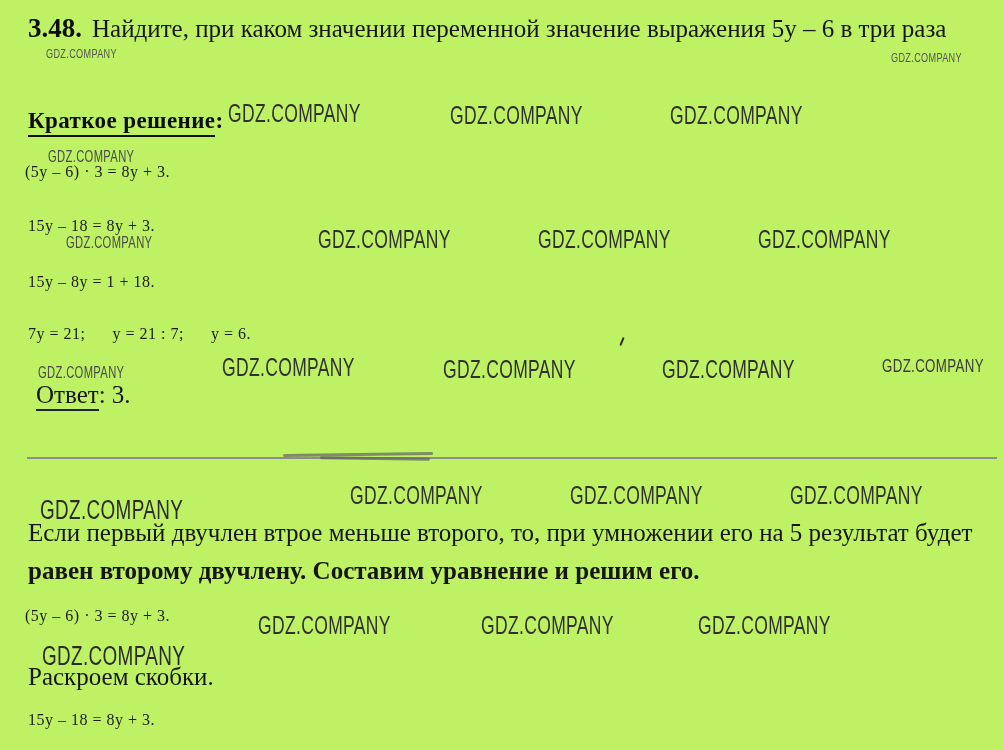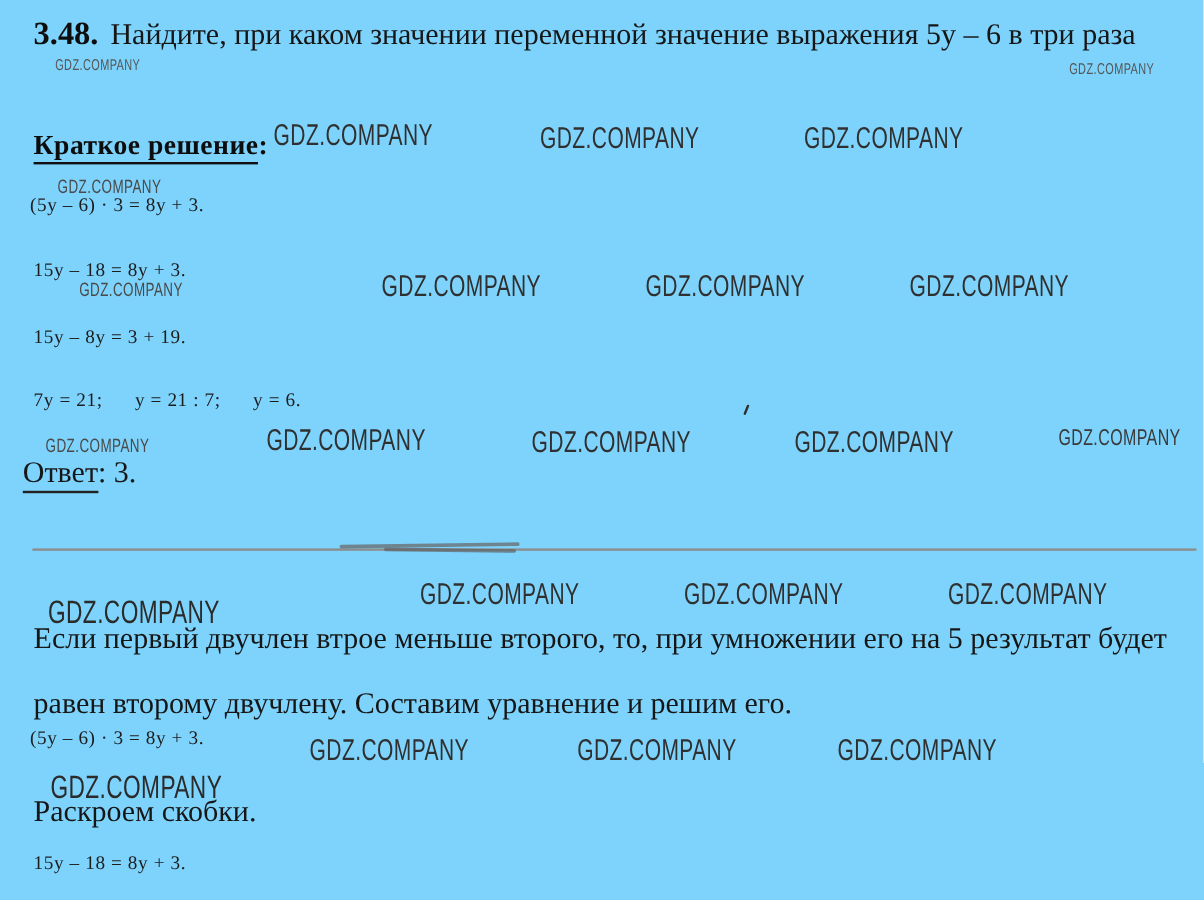--- a/index.html
+++ b/index.html
@@ -1,20 +1,20 @@
 <!DOCTYPE html>
 <html><head>
 <meta charset="utf-8">
 <style>
   html, body { margin: 0; padding: 0; background: #ffffff; }
   .page {
     position: relative;
     width: 1003px;
     height: 750px;
-    background: #7dd3fc;
+    background: #bef264;
     overflow: hidden;
     font-family: "Liberation Serif", serif;
     color: #161616;
   }
   .abs { position: absolute; white-space: nowrap; }
 
   
   .body-text { font-size: 25px; line-height: 1.2; color: #161616; }
   .eq { font-size: 16px; line-height: 1.2; color: #1c1c1c; letter-spacing: 0.5px; }
   .eq-seg { display: inline-block; margin-right: 27px; }
@@ -89,37 +89,37 @@
   <div class="abs body-text" style="left:28px; top:12px;">
     <span class="problem-number">3.48.</span><span>Найдите, при каком значении переменной значение выражения 5у – 6 в три раза</span>
   </div>
 
   <div class="abs heading" style="left:28px; top:108px;">
     <span class="u">Краткое решение</span><span>:</span>
   </div>
 
   <div class="abs eq" style="left:25px; top:162px;">(5у – 6) · 3 = 8у + 3.</div>
   <div class="abs eq" style="left:28px; top:216px;">15у – 18 = 8у + 3.</div>
-  <div class="abs eq" style="left:28px; top:272px;">15у – 8у = 3 + 19.</div>
+  <div class="abs eq" style="left:28px; top:272px;">15у – 8у = 1 + 18.</div>
   <div class="abs eq" style="left:28px; top:324px;">
     <span class="eq-seg">7у = 21;</span><span class="eq-seg">у = 21 : 7;</span><span class="eq-seg">у = 6.</span>
   </div>
 
-  <div class="abs body-text" style="left:19px; top:380px;">
+  <div class="abs body-text" style="left:36px; top:380px;">
     <span class="answer-label">Ответ</span><span>: 3.</span>
   </div>
 
   <div class="divider"></div>
   <div class="divider-smudge"></div>
   <div class="divider-smudge2"></div>
   <div class="scan-mark"></div>
 
 
   <div class="abs body-text" style="left:28px; top:518px;">Если первый двучлен втрое меньше второго, то, при умножении его на 5 результат будет</div>
-  <div class="abs body-text" style="left:28px; top:572px;">равен второму двучлену. Составим уравнение и решим его.</div>
+  <div class="abs body-text" style="left:28px; top:556px;font-weight:bold;">равен второму двучлену. Составим уравнение и решим его.</div>
 
   <div class="abs eq" style="left:25px; top:606px;">(5у – 6) · 3 = 8у + 3.</div>
   <div class="abs body-text" style="left:28px; top:662px;">Раскроем скобки.</div>
   <div class="abs eq" style="left:28px; top:710px;">15у – 18 = 8у + 3.</div>
 
   <div class="wm wm-xs" style="left:46px;  top:47px;">GDZ.COMPANY</div>
   <div class="wm wm-xs" style="left:891px; top:51px;">GDZ.COMPANY</div>
 
   <div class="wm wm-md" style="left:228px; top:101px;">GDZ.COMPANY</div>
   <div class="wm wm-md" style="left:450px; top:103px;">GDZ.COMPANY</div>

